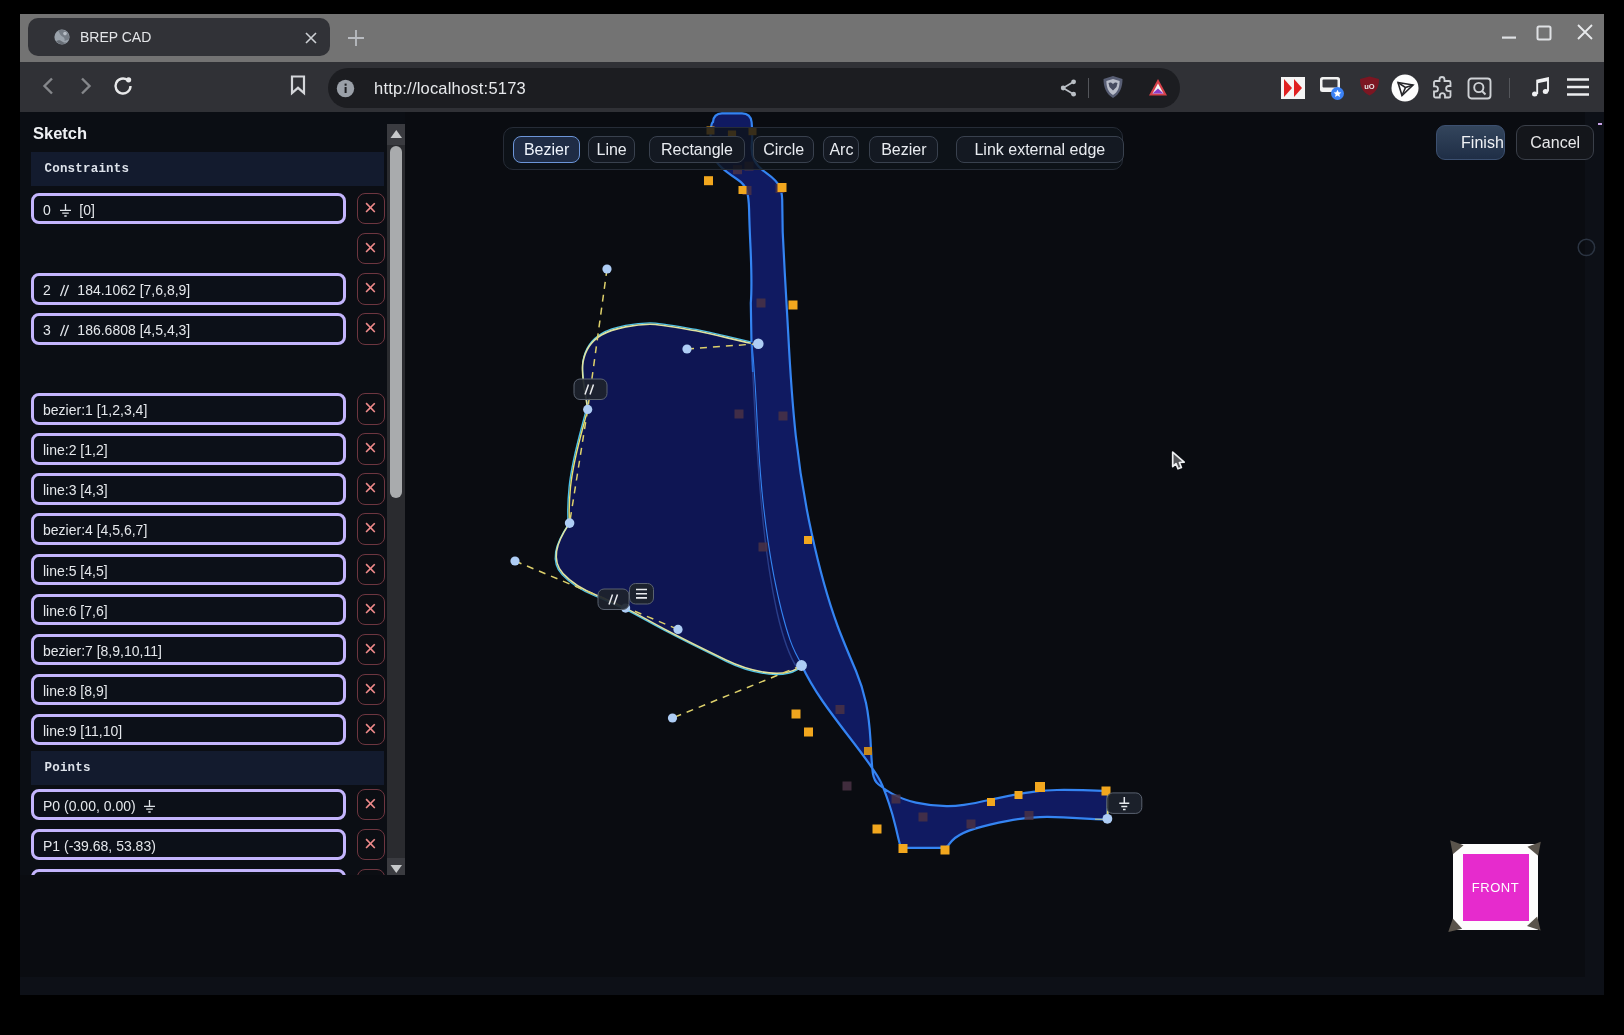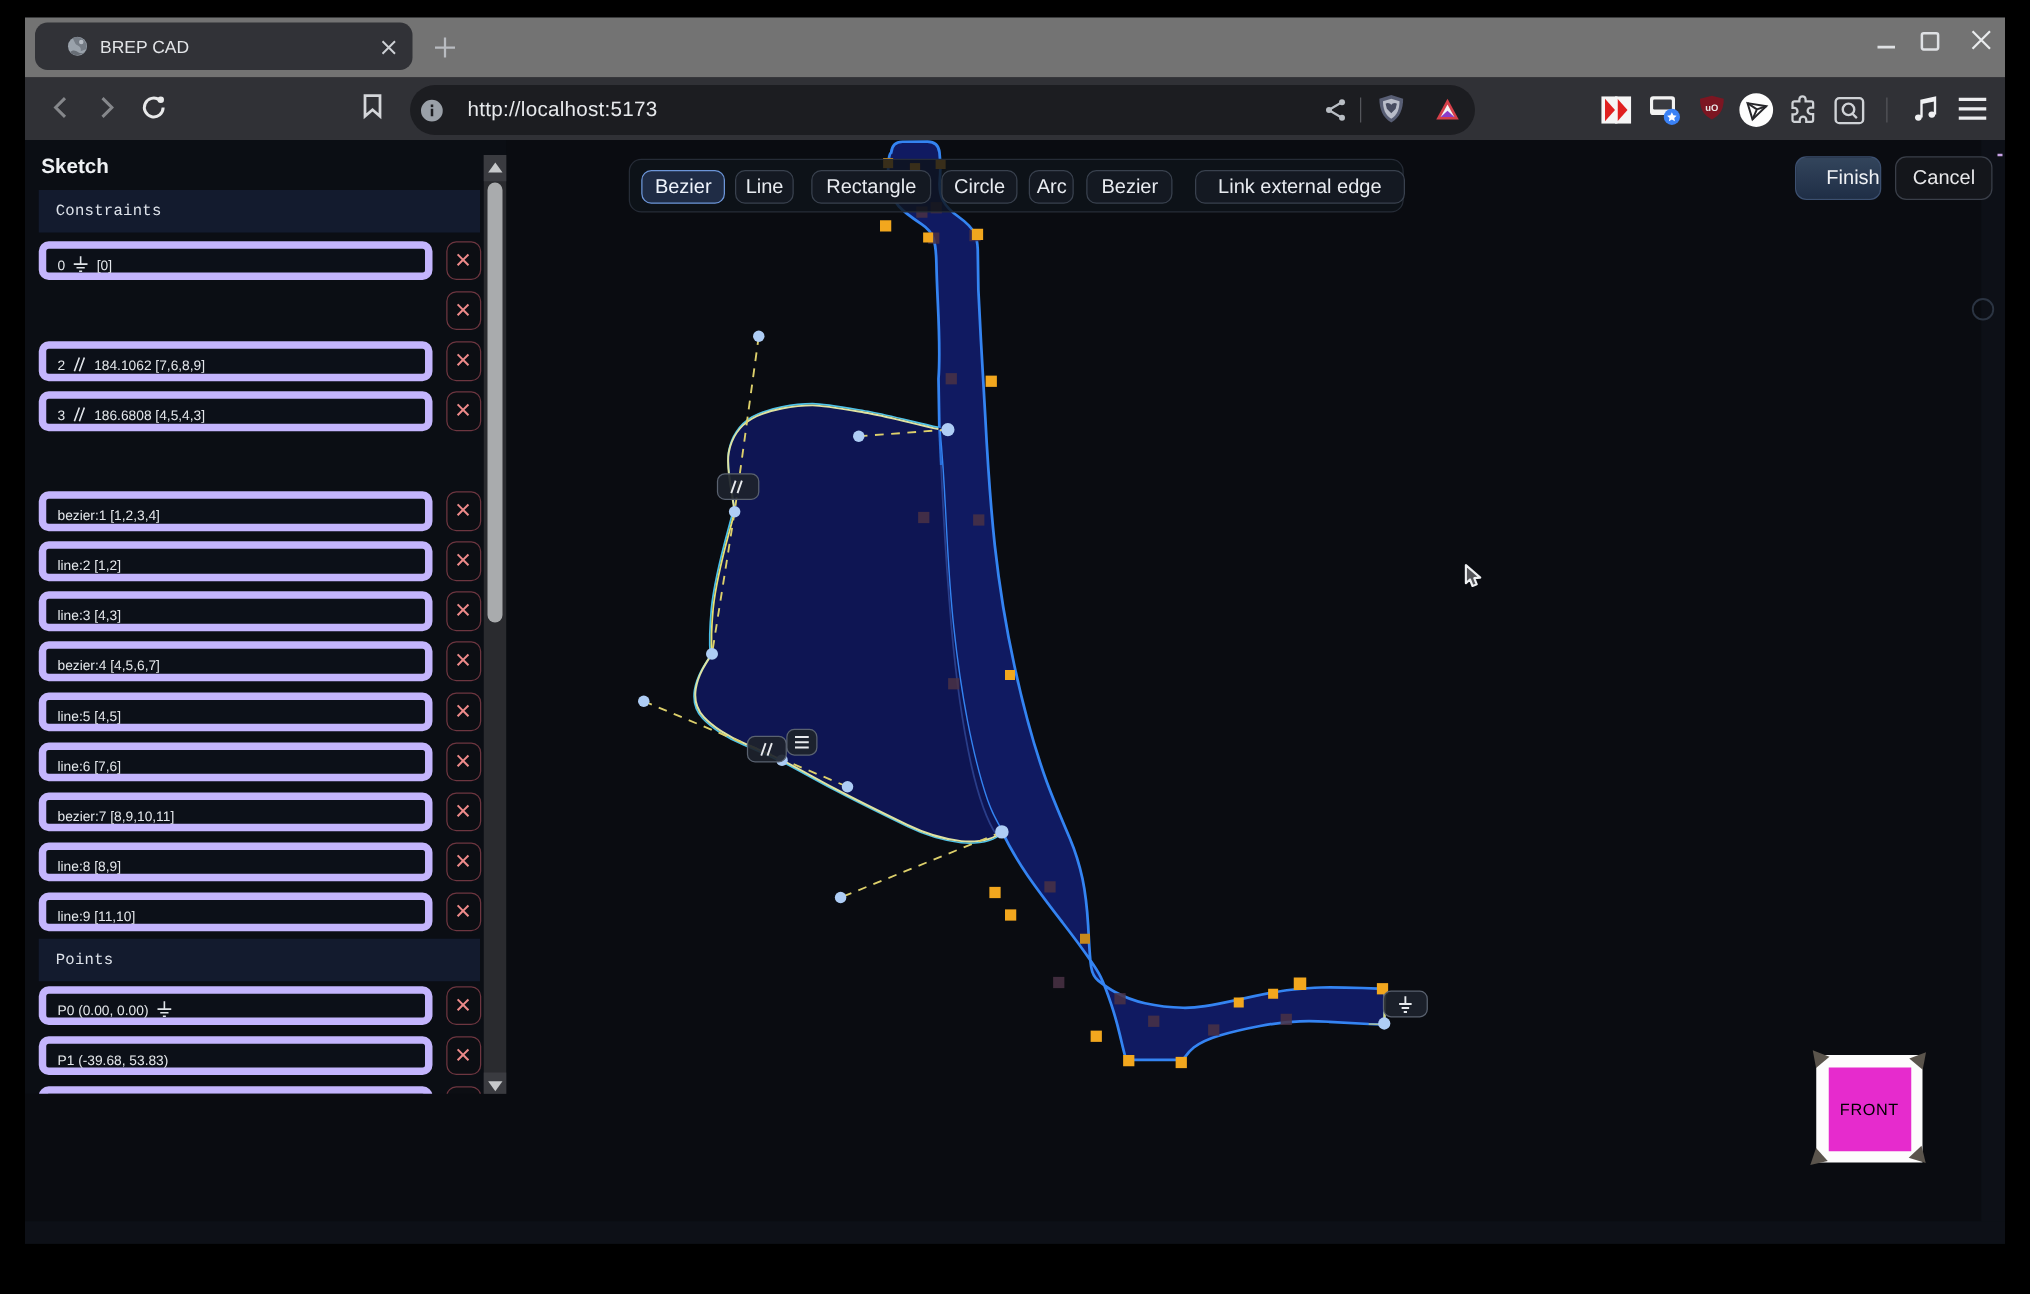--- a/index.html
+++ b/index.html
@@ -12,37 +12,37 @@
 #navbar{position:absolute;left:0;top:48px;width:1584px;height:50px;background:#303136}
 #pill{position:absolute;left:308px;top:5.5px;width:852px;height:40px;background:#1c1d21;border-radius:20px}
 #urltext{position:absolute;left:354px;top:17px;font-size:16.5px;color:#e7e9ec;letter-spacing:.2px}
 .vdiv{position:absolute;top:16px;width:1px;height:20px;background:#54565b}
 
 #content{position:absolute;left:0;top:98px;width:1584px;height:883px;background:#0a0c11}
 #cv{position:absolute;left:0;top:0}
 
 #sidebar{position:absolute;left:0;top:0;width:385px;height:763px;background:#0b0e14;overflow:hidden}
 #sktitle{position:absolute;left:13px;top:12px;font-size:16.5px;font-weight:bold;color:#eef0f3}
-.hdr{position:absolute;left:10.5px;width:353px;height:34px;background:#131b2e;color:#dde2ea;font-family:"Liberation Mono",monospace;font-weight:normal;font-size:12.5px;letter-spacing:.2px;line-height:34px;padding-left:14px}
-.row{position:absolute;left:11px;width:315px;height:31.5px;border:6px solid #c4b5fd;border-radius:8px;background:#0c1018;color:#e4e7eb;font-size:11px;line-height:29.5px;padding-left:9px;white-space:nowrap}
+.hdr{position:absolute;left:10.5px;width:353px;height:34px;background:#131b2e;color:#dde2ea;font-family:"Liberation Mono",monospace;font-weight:bold;font-size:12.5px;letter-spacing:.2px;line-height:34px;padding-left:14px}
+.row{position:absolute;left:11px;width:315px;height:31.5px;border:3px solid #c4b5fd;border-radius:8px;background:#0c1018;color:#e4e7eb;font-size:14px;line-height:29.5px;padding-left:9px;white-space:nowrap}
 .xb{position:absolute;left:336.5px;width:28px;height:31.5px;border:1px solid #6e3640;border-radius:8px;background:#0c0e13;color:#ee8a8a;font-size:22px;line-height:27px;text-align:center}
 .gly{display:inline-block;vertical-align:-2px}
 
 #sbTrack{position:absolute;left:366.5px;top:11.8px;width:18.5px;height:751.2px;background:#2a2b2f}
 .sbBtn{position:absolute;left:0;width:18.5px;height:21px;background:#3a3b40}
 #sbThumb{position:absolute;left:3.2px;top:22px;width:12px;height:352px;background:#a9abad;border-radius:6px}
 
 #ctb{position:absolute;left:483px;top:15px;width:620px;height:42.5px;background:rgba(15,19,26,.82);border:1px solid #262c37;border-radius:10px}
 .tbtn{position:absolute;top:23.9px;height:27.2px;background:#141922;border:1px solid #39414e;border-radius:8px;color:#e8ebf0;font-size:16px;text-align:center;line-height:25px}
 #bFinish{position:absolute;left:1415.6px;top:12.5px;width:69.2px;height:35.8px;background:linear-gradient(#33455c,#1f2e46);border:1px solid #3c5070;border-radius:9px;color:#f0f2f5;font-size:16px;text-align:right;line-height:34px}
 #bCancel{position:absolute;left:1495.9px;top:12.5px;width:78.6px;height:35.8px;background:#14161b;border:1px solid #3a3f49;border-radius:9px;color:#e8e8ea;font-size:16px;text-align:center;line-height:34px}
 #pdash{position:absolute;left:1577.5px;top:11px;width:4px;height:2px;background:#c9a3e8}
 
 #cube{position:absolute;left:1433px;top:732px;width:85px;height:86px;background:#fdfdfd}
-#cubein{position:absolute;left:9.5px;top:9.5px;width:66px;height:67px;background:#e62bcd;color:#000000;font-size:13px;letter-spacing:.5px;text-align:center;line-height:67px}
+#cubein{position:absolute;left:9.5px;top:9.5px;width:66px;height:67px;background:#e62bcd;color:#ffffff;font-size:13px;letter-spacing:.5px;text-align:center;line-height:67px}
 </style>
 </head>
 <body>
 <div id="win">
   <div id="tabbar">
     <div id="tab">
       <svg width="16" height="16" style="position:absolute;left:26px;top:11.5px" viewBox="0 0 16 16">
         <circle cx="8" cy="8" r="7.6" fill="#9aa2ab"></circle>
         <path d="M2.2,12.5 C5,10.5 6.5,11.5 8.5,12.8 C10.5,14 12,13.8 13.5,12.8 A7.6,7.6 0 0 1 2.2,12.5 Z" fill="#676d75"></path>
         <path d="M4,1.6 C6,4 5.5,6 8,7.2 C10.5,8.4 11,10 10.5,12 L14.8,10.4 A7.6,7.6 0 0 0 4,1.6 Z" fill="#757c85"></path>

